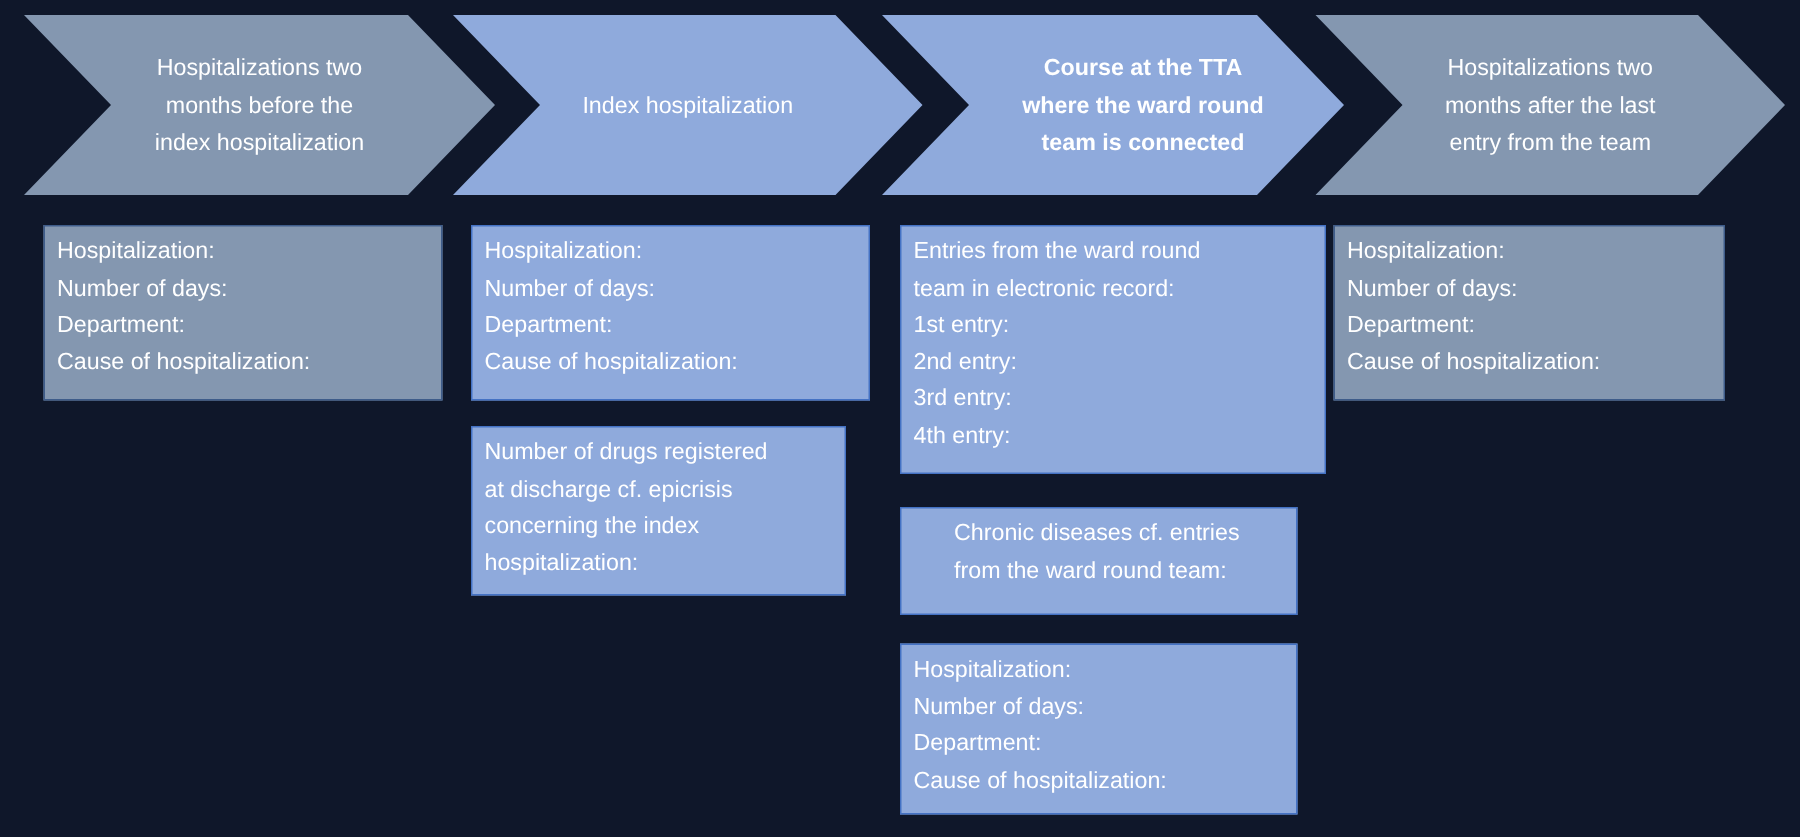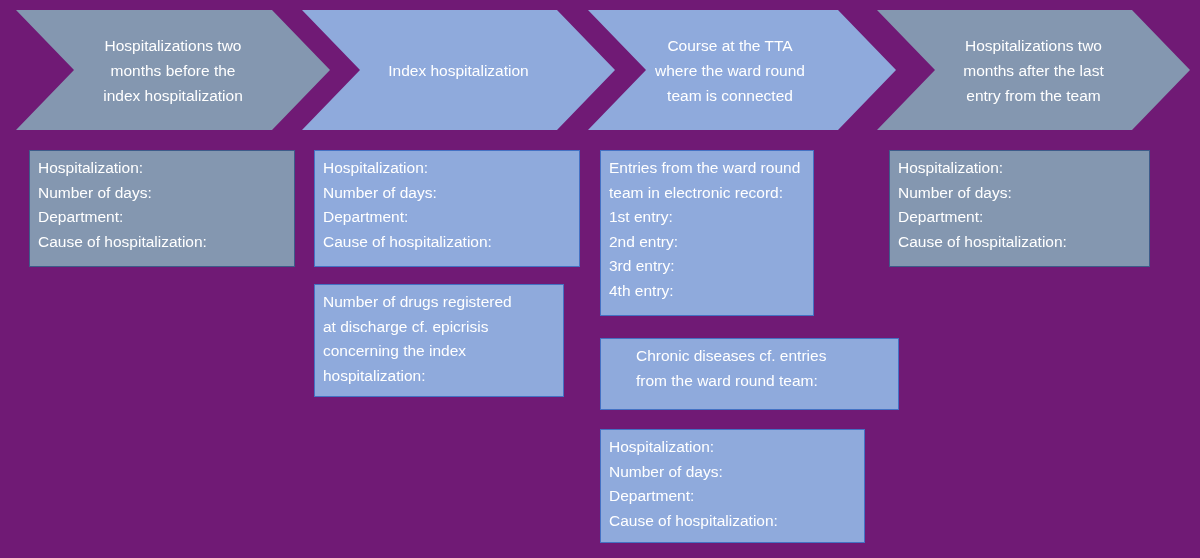--- a/index.html
+++ b/index.html
@@ -5,21 +5,21 @@
   html, body {
     margin: 0;
     padding: 0;
     background: #ffffff;
     font-family: "Liberation Sans", sans-serif;
   }
   .canvas {
     position: relative;
     width: 1200px;
     height: 558px;
-    background: #701a75;
+    background: #0f172a;
     overflow: hidden;
   }
   .chevband {
     position: absolute;
     left: 0;
     top: 0;
     width: 1200px;
     height: 140px;
   }
   .chev-dark { fill: #8497B0; }
@@ -51,28 +51,28 @@
   .box-light {
     background: #8FAADC;
     border: 1.5px solid #4472C4;
   }
   .box-dark {
     background: #8497B0;
     border: 1.5px solid #3E5C8A;
   }
   #chev-label-1 { left: 16px;  width: 314px; }
   #chev-label-2 { left: 302px; width: 313px; }
-  #chev-label-3 { left: 576px; width: 308px; }
+  #chev-label-3 { left: 608px; width: 308px; font-weight: bold; }
   #chev-label-4 { left: 877px; width: 313px; }
 
   #box-before   { left: 15px;  top: 150px; width: 266px; height: 117px; }
   #box-index    { left: 300px; top: 150px; width: 266px; height: 117px; }
   #box-drugs    { left: 300px; top: 284px; width: 250px; height: 113px; }
-  #box-entries  { left: 586px; top: 150px; width: 214px; height: 166px; }
-  #box-chronic  { left: 586px; top: 338px; width: 299px; height: 72px; padding-left: 35px;  }
+  #box-entries  { left: 586px; top: 150px; width: 284px; height: 166px; }
+  #box-chronic  { left: 586px; top: 338px; width: 265px; height: 72px; padding-left: 35px;  }
   #box-tta-hosp { left: 586px; top: 429px; width: 265px; height: 114px; }
   #box-after    { left: 875px; top: 150px; width: 261px; height: 117px; }
 </style>
 </head>
 <body>
 
 <div class="canvas">
 
   <svg class="chevband" viewBox="0 0 1200 140" xmlns="http://www.w3.org/2000/svg" aria-hidden="true">
     <polygon class="chev-dark" points="16,10 272,10 330,70 272,130 16,130 74,70"></polygon>

